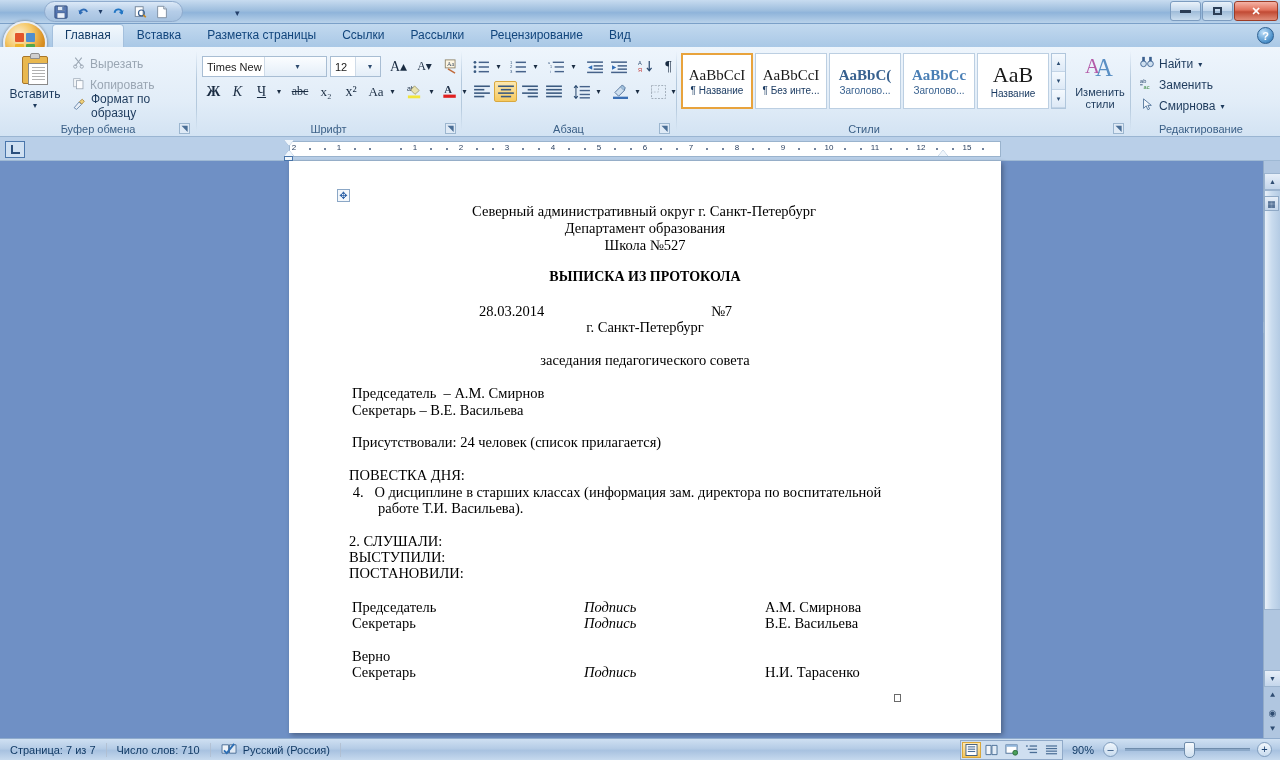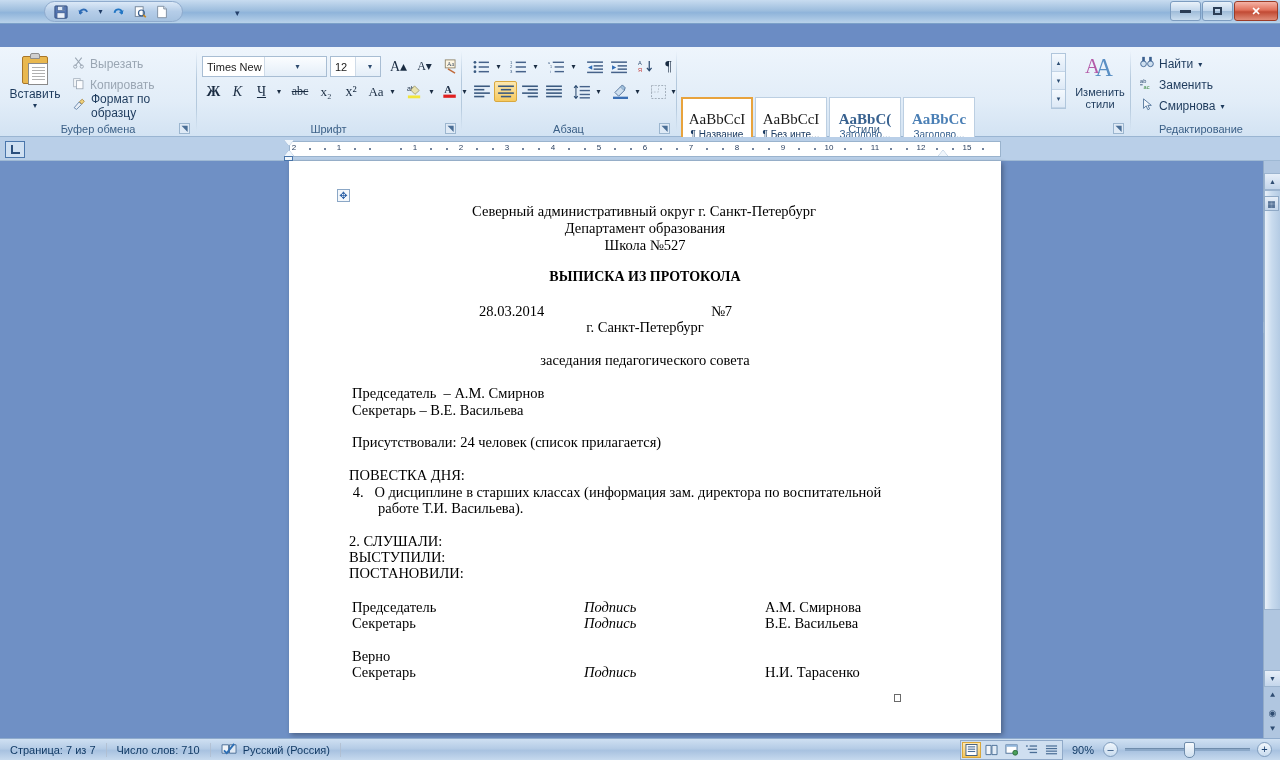--- a/index.html
+++ b/index.html
@@ -133,21 +133,21 @@
   .btn {
     position: absolute; display: flex; align-items: center; justify-content: center;
     border: 1px solid transparent; border-radius: 2px; font-size: 12px; color: #1a2c42;
   }
   .btn.sel { background: linear-gradient(180deg,#fde8b0,#f6c95e); border-color: #d9a83f; }
 
   
   .stylebox {
     position: absolute; top: 6px; width: 72px; height: 56px; background: #fff;
     border: 1px solid #bccfe2; display: flex; flex-direction: column;
-    align-items: center; justify-content: center; margin-top: 44px;
+    align-items: center; justify-content: center;
   }
   .stylebox.sel { border: 2px solid #e8a33d; box-shadow: inset 0 0 0 1px #fff; }
   .st-sample { font-family: "Liberation Serif", serif; font-size: 15px; color: #1a1a1a;
                line-height: 18px; white-space: nowrap; overflow: hidden; width: 68px; text-align:center; }
   .st-name { font-size: 10px; color: #1c3c63; white-space: nowrap; overflow: hidden;
              width: 70px; text-align: center; line-height: 13px; }
   .gal-scroll { position: absolute; top: 6px; width: 15px; height: 56px; display: flex;
                 flex-direction: column; border: 1px solid #b0c6dc; }
   .gal-scroll div { flex: 1; display: flex; align-items: center; justify-content: center;
                     font-size: 7px; color: #2b4c72;
@@ -282,20 +282,40 @@
       <div class="wbtn">
           <span class="bar"></span>
         </div>
       <div class="wbtn">
           <span class="sq"></span>
         </div>
       <div class="wbtn close">✕</div>
     </div>
   </div>
 
+  <div class="tabstrip">
+    <div class="orb">
+      <span class="orb-glyph">
+          <i></i>
+          <i></i>
+          <i></i>
+          <i></i>
+        </span>
+    </div>
+    <div class="tabs">
+      <div class="tab active">Главная</div>
+      <div class="tab">Вставка</div>
+      <div class="tab">Разметка страницы</div>
+      <div class="tab">Ссылки</div>
+      <div class="tab">Рассылки</div>
+      <div class="tab">Рецензирование</div>
+      <div class="tab">Вид</div>
+    </div>
+    <div class="helpbtn">?</div>
+  </div>
 
   <div class="ribbon">
 
     <div class="rgroup" style="left:0;width:196px">
       <div class="paste-btn">
         <span class="clip-ico">
           <span class="clip-body"></span>
             <span class="clip-clip"></span>
             <span class="clip-page"></span>
         </span>
@@ -517,20 +537,24 @@
         <span class="st-sample">AaBbCcI</span>
         <span class="st-name">¶ Без инте...</span>
       </div>
       <div class="stylebox" style="left:152px">
         <span class="st-sample" style="color:#38618f;font-weight:bold">AaBbC(</span>
         <span class="st-name" style="color:#38618f">Заголово...</span>
       </div>
       <div class="stylebox" style="left:226px">
         <span class="st-sample" style="color:#4a7fb5;font-weight:bold">AaBbCc</span>
         <span class="st-name" style="color:#38618f">Заголово...</span>
+      </div>
+      <div class="stylebox" style="left:300px">
+        <span class="st-sample" style="font-size:22px;line-height:24px">AaB</span>
+        <span class="st-name" style="color:#1c3c63">Название</span>
       </div>
       <div class="gal-scroll" style="left:374px">
         <div>▴</div>
         <div>▾</div>
         <div>▾</div>
       </div>
 
       <div style="position:absolute;left:394px;top:6px;width:58px;display:flex;flex-direction:column;align-items:center">
         <span>
           <svg width="32" height="30" viewBox="0 0 34 32">

